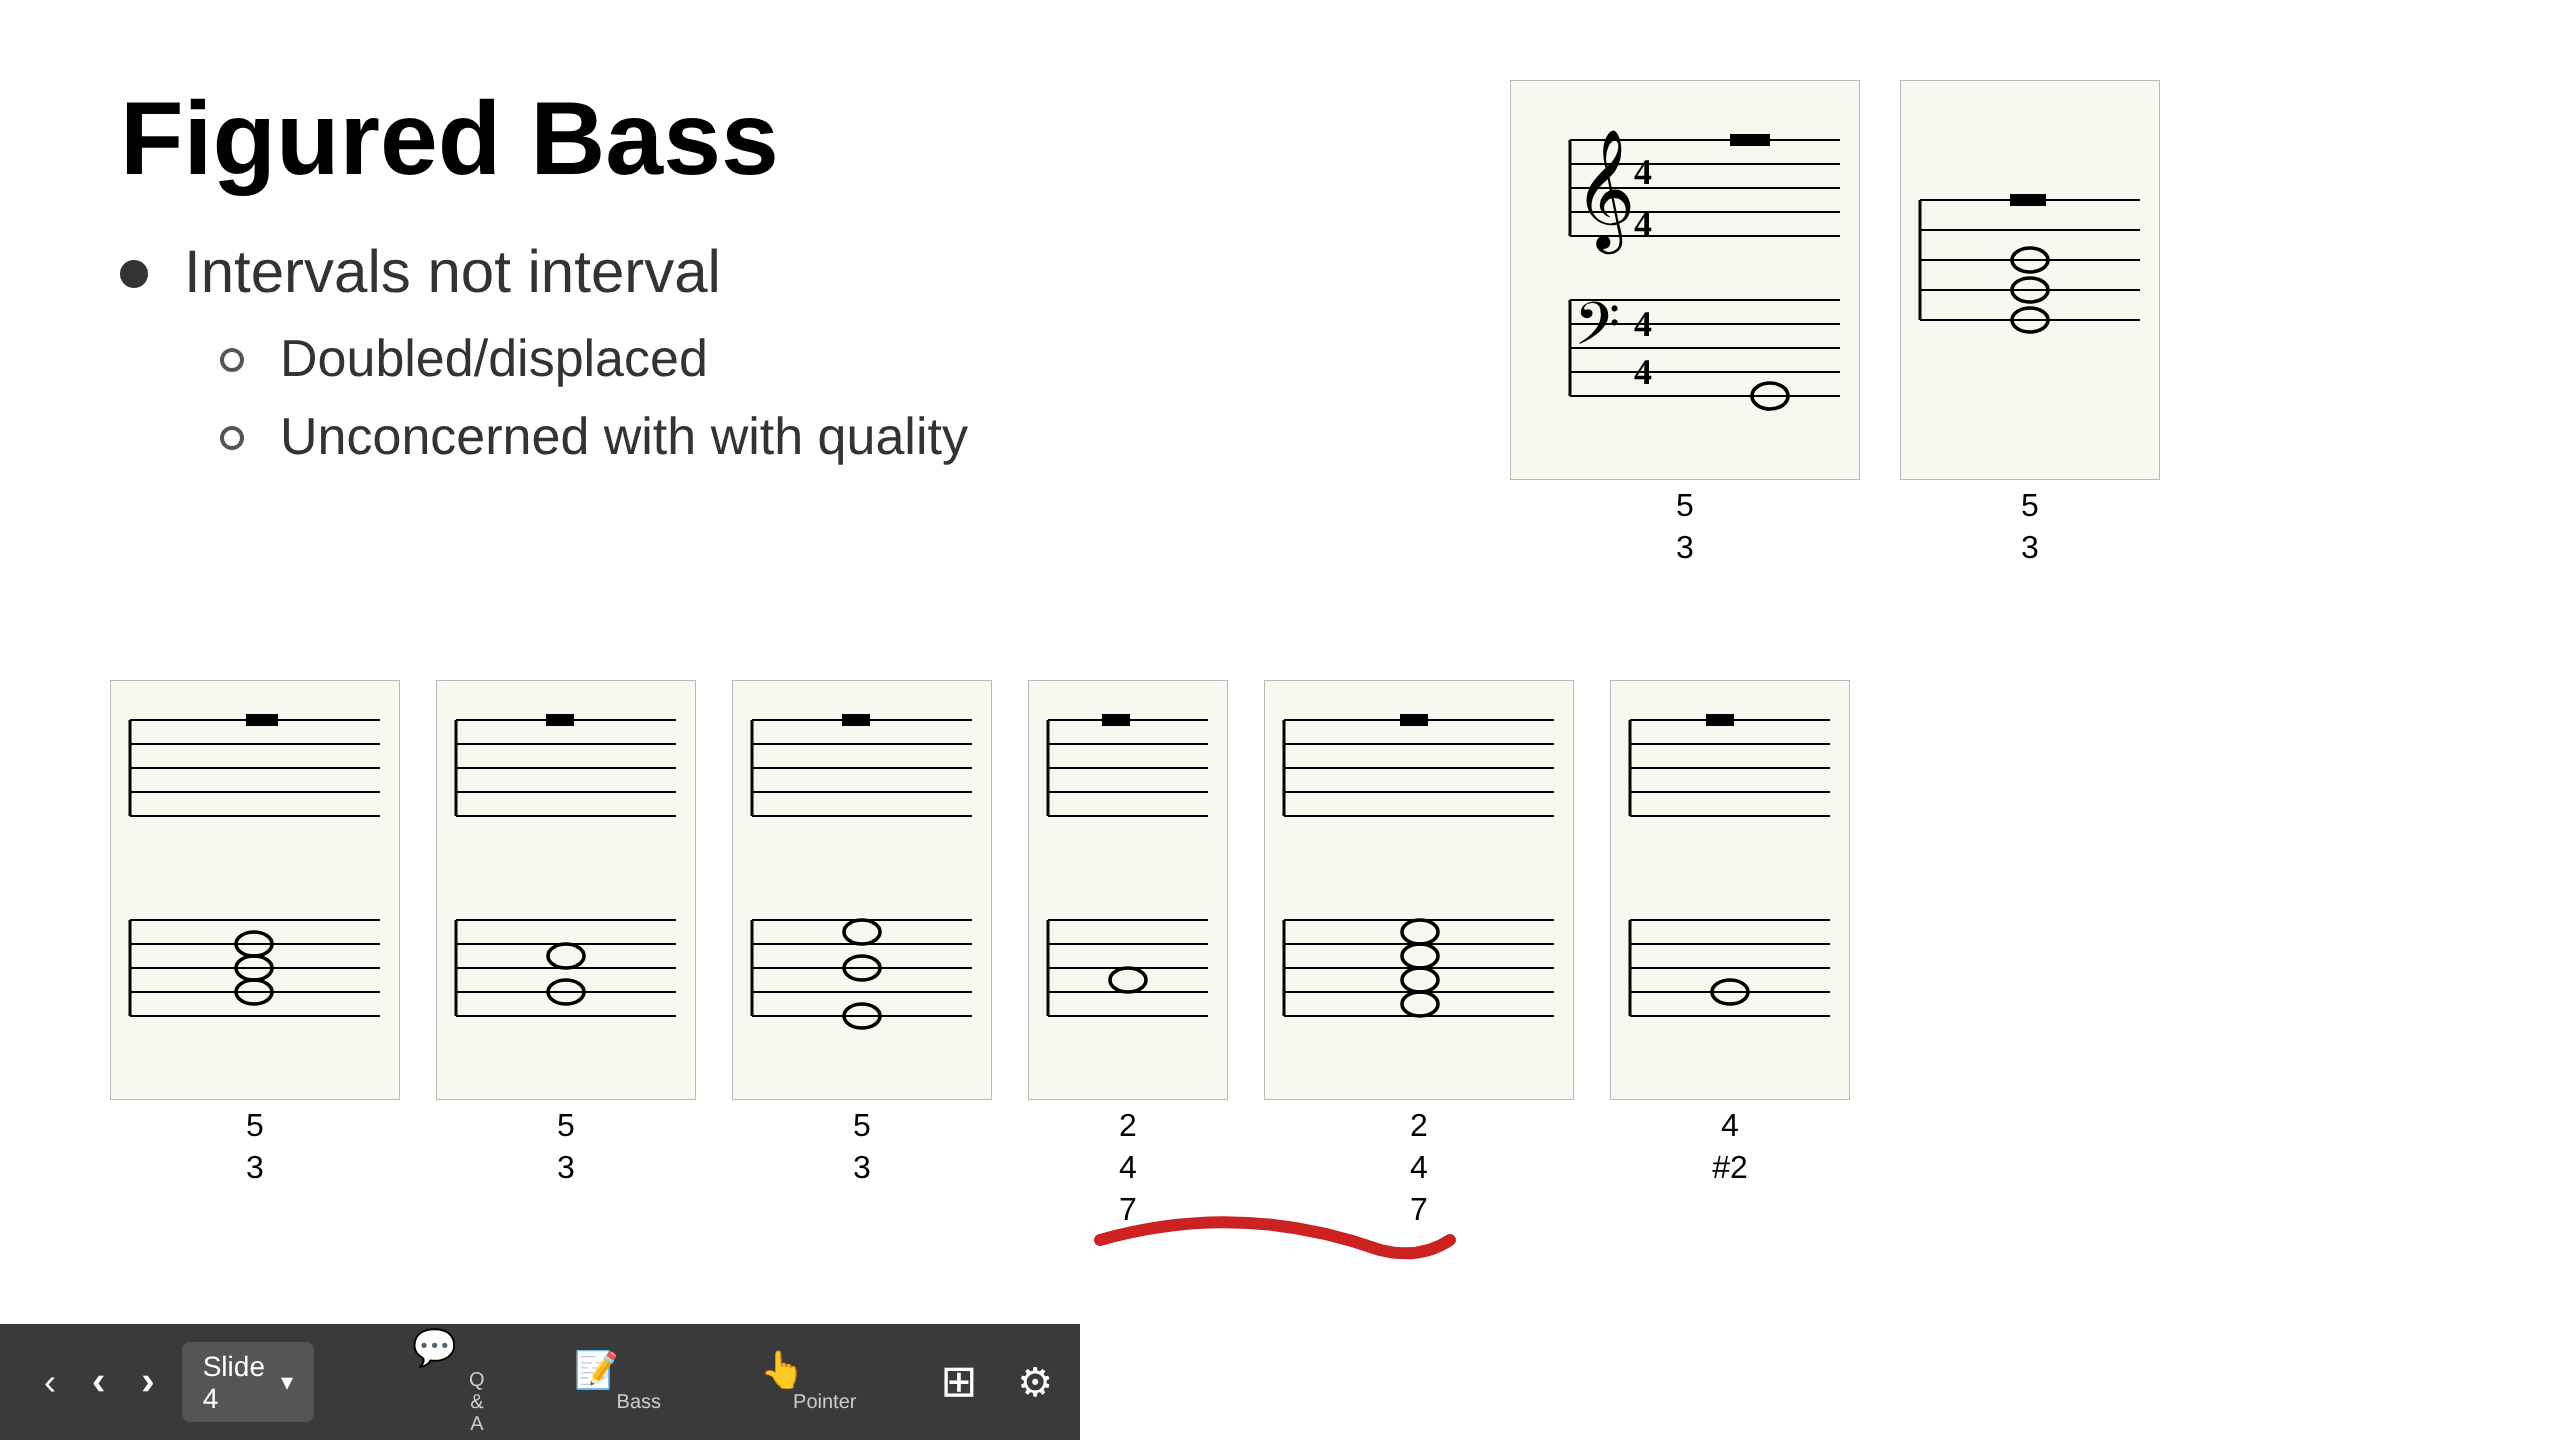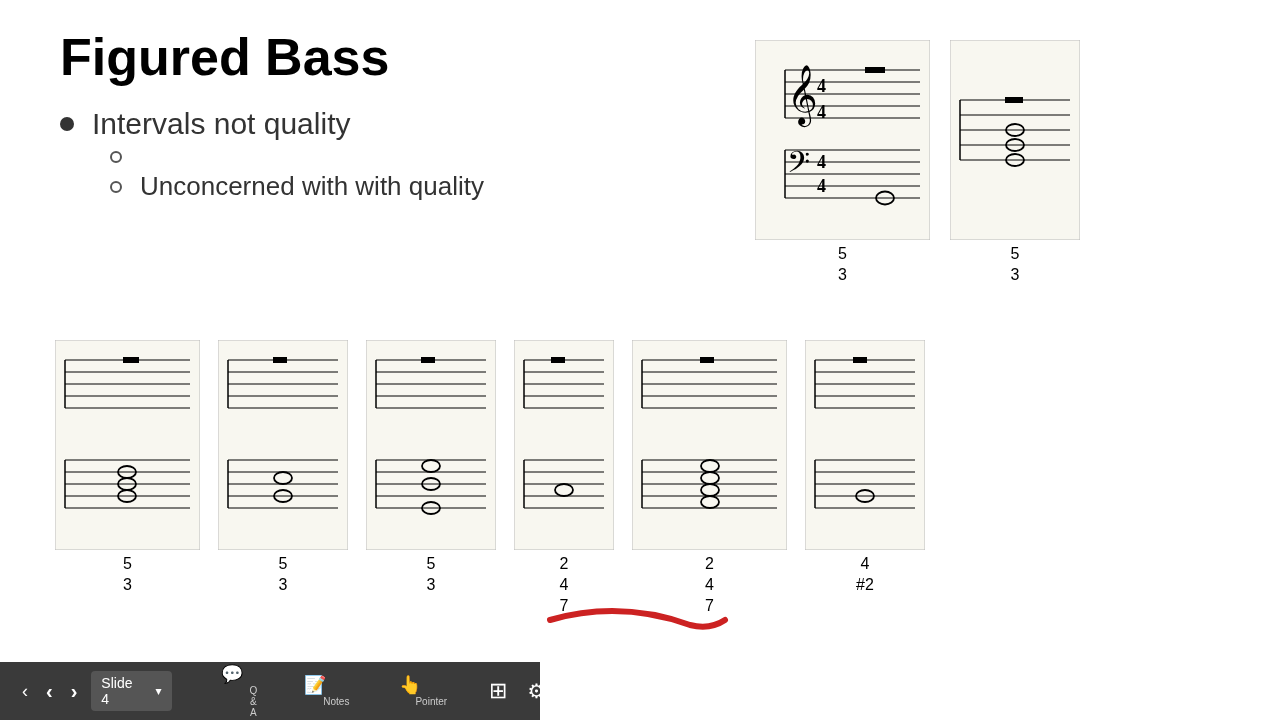--- a/index.html
+++ b/index.html
@@ -12,21 +12,21 @@
       position: relative;
     }
 
     
     .main-content {
       position: absolute;
       top: 0;
       left: 0;
       width: 1276px;
       height: 640px;
-      padding: 27px 60px 20px 60px;
+      padding: 40px 60px 20px 60px;
     }
 
     .title {
       font-size: 52px;
       font-weight: 900;
       color: #000;
       margin-bottom: 20px;
     }
 
     .bullet-list {
@@ -135,21 +135,21 @@
     }
 
     .slide-indicator {
       background: #555;
       border-radius: 4px;
       color: #fff;
       font-size: 14px;
       padding: 4px 10px;
       display: flex;
       align-items: center;
-      gap: 23px;
+      gap: 8px;
     }
 
     .toolbar-divider {
       width: 1px;
       height: 30px;
       background: #666;
       margin: 0 6px;
     }
 
     .toolbar-btn {
@@ -191,24 +191,25 @@
 </head>
 <body>
 
 <div class="main-content">
 
   <h1 class="title">Figured Bass</h1>
 
   <ul class="bullet-list">
     <li class="bullet-main">
       <span class="bullet-dot"></span>
-      <span>Intervals not quality</span>
+      <span>Intervals not interval</span>
     </li>
     <li class="bullet-sub">
       <span class="bullet-sub-dot"></span>
+      <span>Doubled/displaced</span>
     </li>
     <li class="bullet-sub">
       <span class="bullet-sub-dot"></span>
       <span>Unconcerned with with quality</span>
     </li>
   </ul>
 
 </div>
 
 <div class="notation-top">
@@ -433,21 +434,21 @@
 
   <div class="toolbar-divider"></div>
 
   <button class="toolbar-btn">
     <span class="toolbar-icon">💬</span>
     <span class="toolbar-btn-label">Q &amp; A</span>
   </button>
 
   <button class="toolbar-btn">
     <span class="toolbar-icon">📝</span>
-    <span class="toolbar-btn-label">Notes</span>
+    <span class="toolbar-btn-label">Bass</span>
   </button>
 
   <button class="toolbar-btn">
     <span class="toolbar-icon">👆</span>
     <span class="toolbar-btn-label">Pointer</span>
   </button>
 
   <div class="toolbar-divider"></div>
 
   <button class="nav-btn" style="font-size:22px;">⊞</button>

